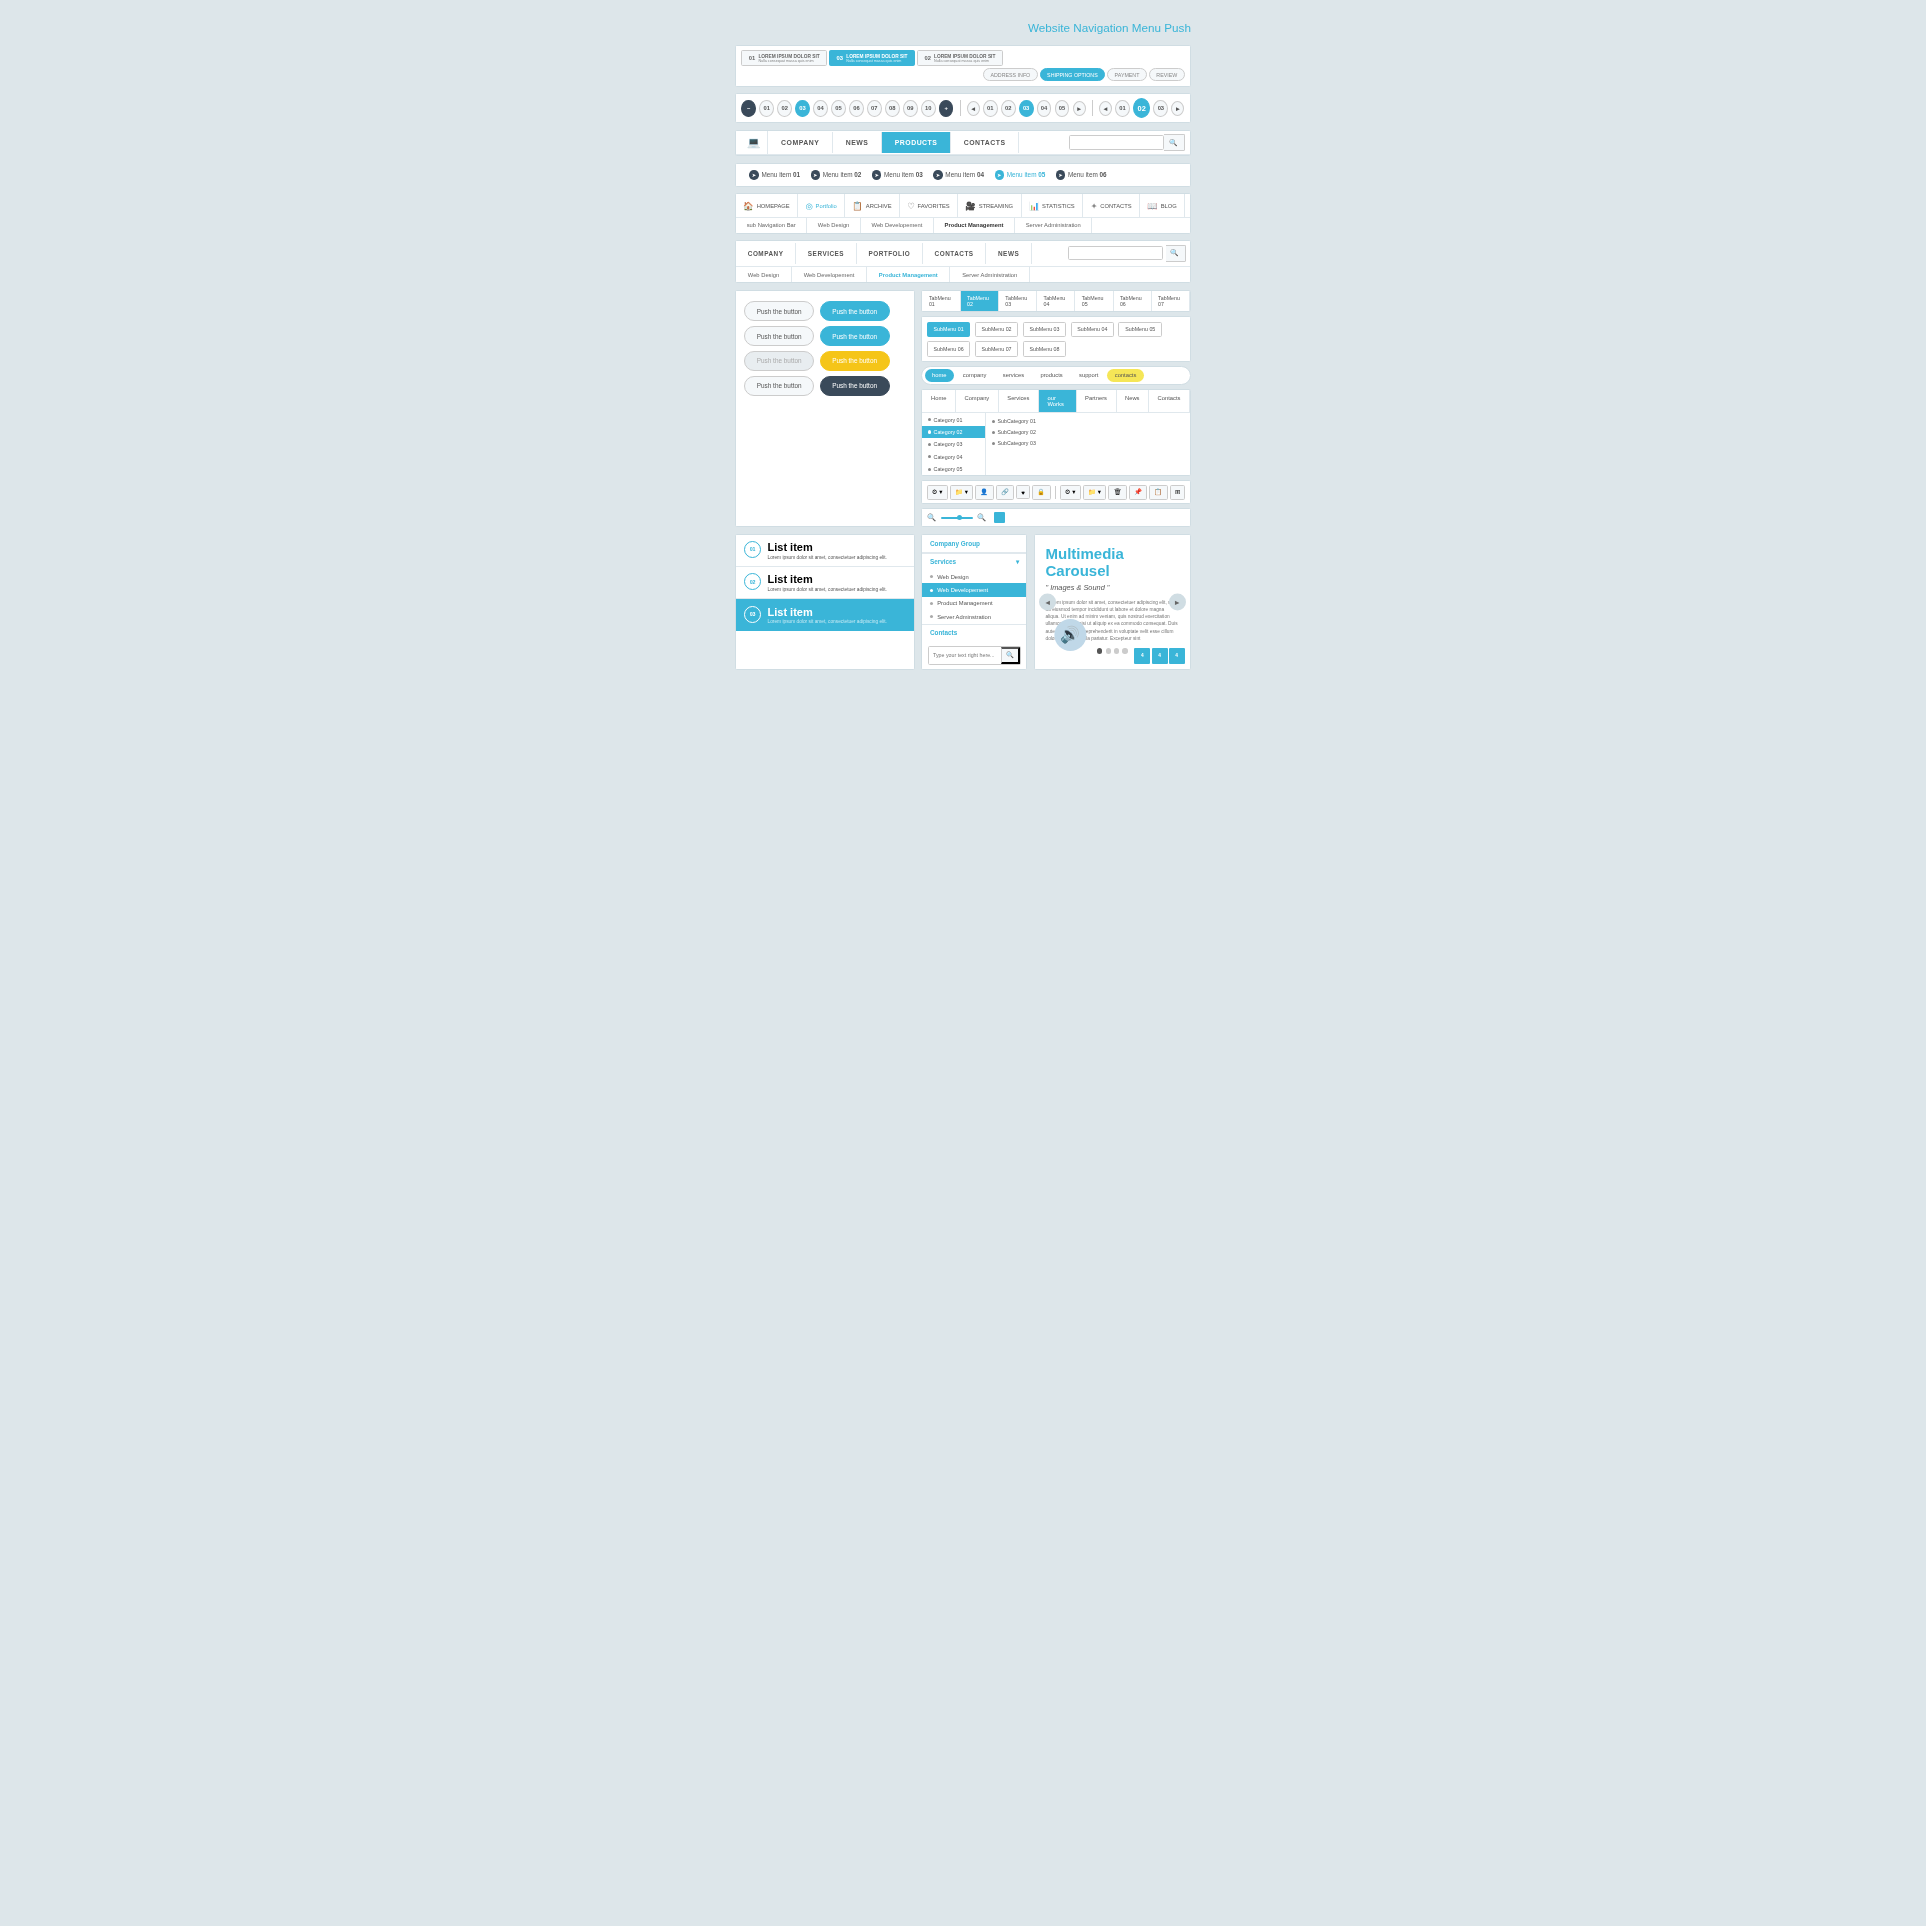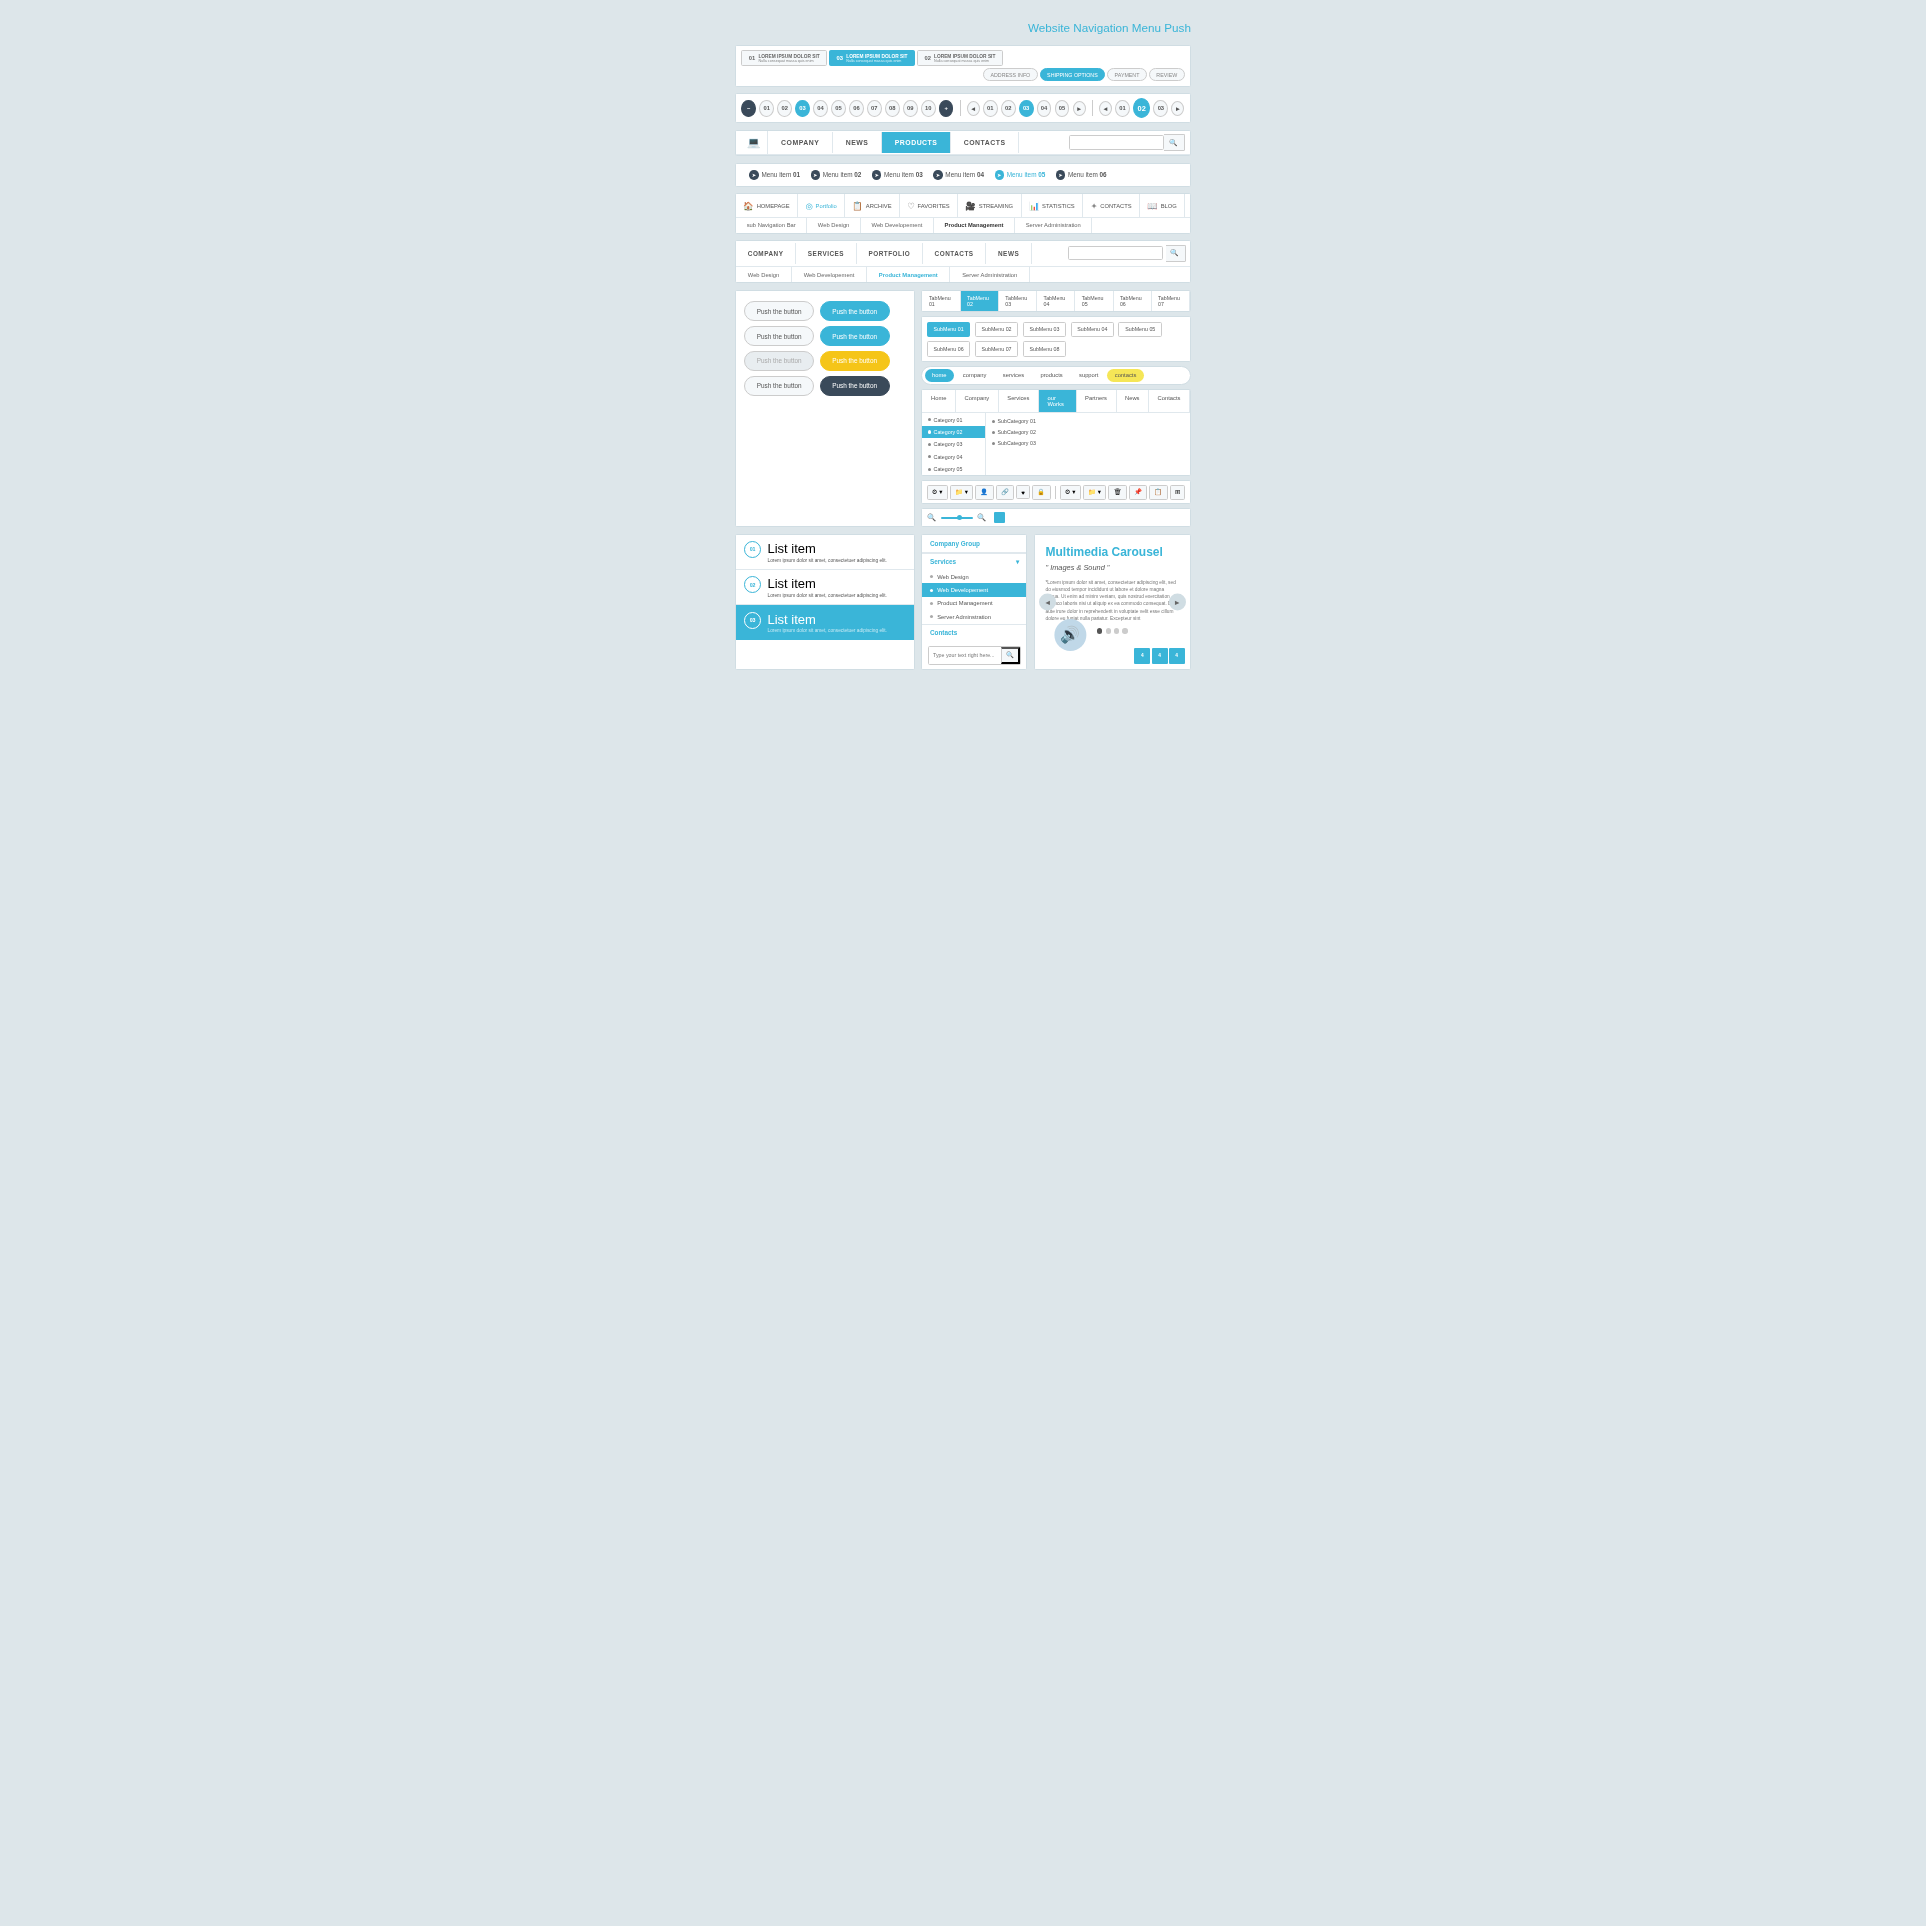--- a/index.html
+++ b/index.html
@@ -547,22 +547,22 @@
       font-size: 5.3px;
       font-weight: bold;
       color: #3ab5d8;
       flex-shrink: 0;
     }
     .list-item.active .list-num-badge {
       border-color: #fff;
       color: #fff;
     }
     .list-item-text h4 {
-      font-size: 13px;
-      font-weight: normal;
+      font-size: 11px;
+      font-weight: bold;
       margin-bottom: 1.6px;
     }
     .list-item-text p {
       font-size: 4.8px;
       opacity: 0.7;
     }
 
     
     .sidebar-col {
       width: 106px;
@@ -640,21 +640,21 @@
       flex: 1;
       background: #fff;
       border: 0.5px solid #d0dde3;
       border-radius: 1.6px;
       padding: 10.6px;
       position: relative;
       overflow: hidden;
     }
     .carousel-title {
       color: #3ab5d8;
-      font-size: 12px;
+      font-size: 15px;
       font-weight: bold;
       margin-bottom: 4.2px;
     }
     .carousel-subtitle {
       font-size: 7.4px;
       color: #555;
       font-style: italic;
       margin-bottom: 6.4px;
     }
     .carousel-text {

